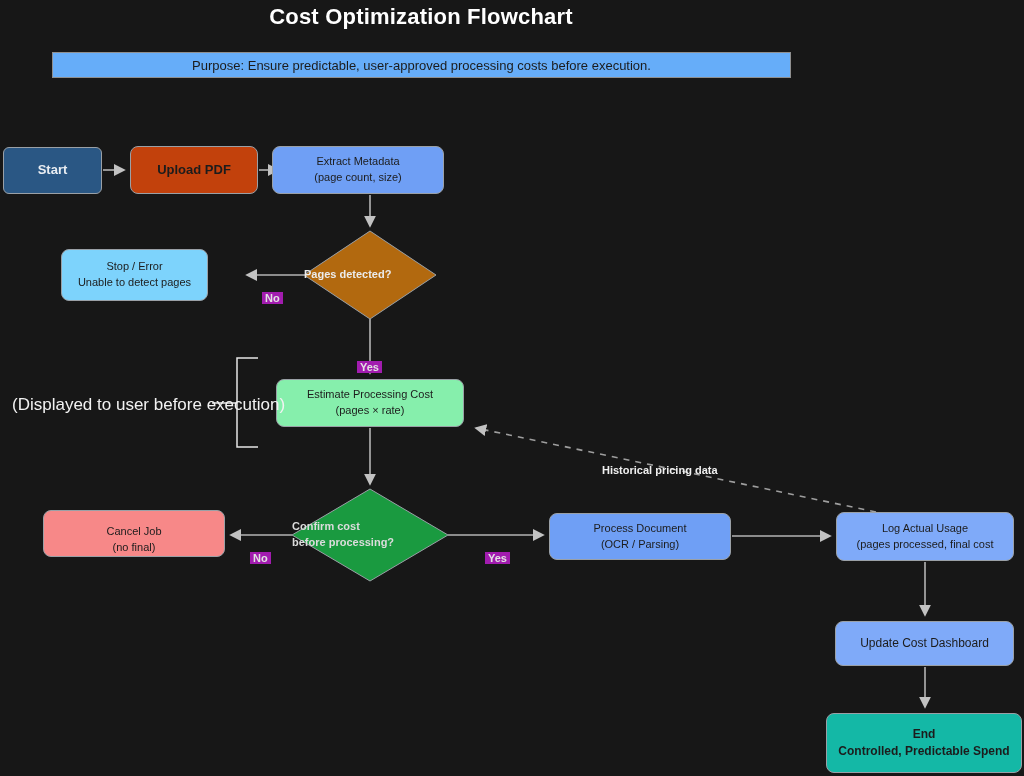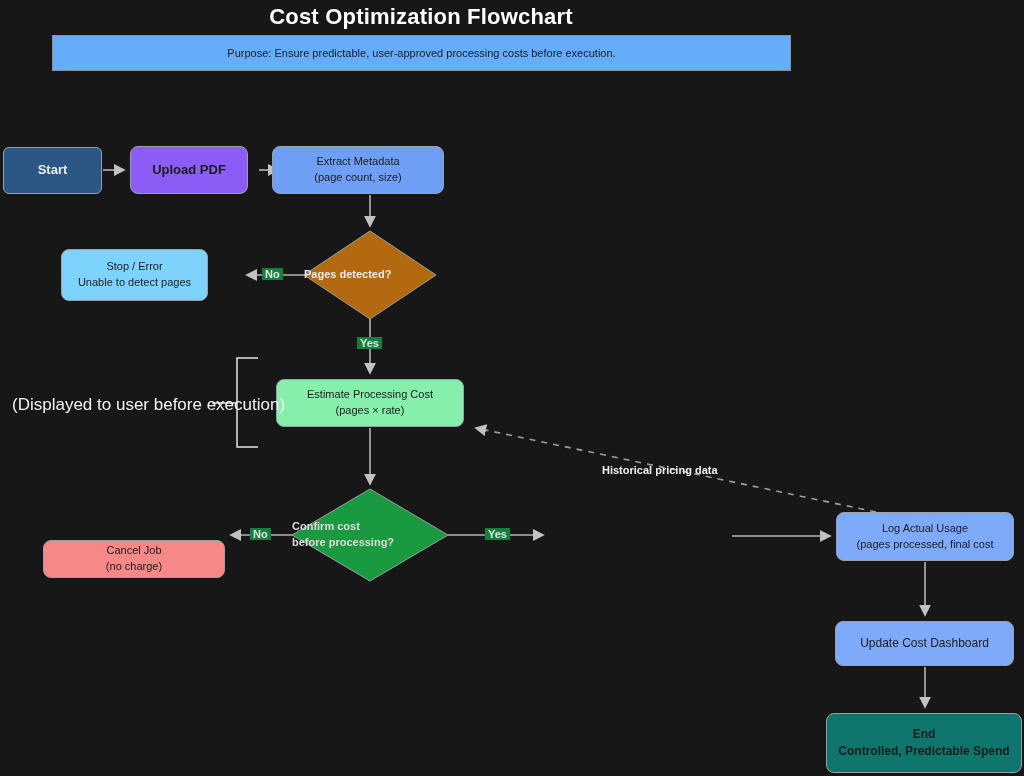--- a/index.html
+++ b/index.html
@@ -6,40 +6,40 @@
   .stage{
     position:relative;width:1024px;height:776px;overflow:hidden;
     background:#171717;font-family:Liberation Sans, sans-serif;
   }
   .edges{position:absolute;left:0;top:0;width:1024px;height:776px;}
   .page-title{
     position:absolute;left:0;top:4px;width:842px;text-align:center;
     color:#fff;font-size:22px;font-weight:bold;letter-spacing:.2px;
   }
   .banner{
-    position:absolute;left:52px;top:35px;width:739px;height:36px;
+    position:absolute;left:52px;top:52px;width:739px;height:26px;
     border:1px solid #8f8f8f;box-sizing:border-box;
     display:flex;align-items:center;justify-content:center;
-    color:#1c1c1c;font-size:11px;
+    color:#1c1c1c;font-size:13px;
   }
   .node{
     position:absolute;box-sizing:border-box;
     border:1px solid #9aa0a6;border-radius:8px;
     display:flex;flex-direction:column;align-items:center;justify-content:center;
     color:#1c1c1c;font-size:11px;line-height:1.45;text-align:center;
   }
   .node.bold{font-weight:bold;font-size:13px;}
   .node.light-text{color:#e9edf2;}
   .dlabel{
     position:absolute;display:flex;flex-direction:column;align-items:flex-start;justify-content:center;
     text-align:center;font-size:11px;font-weight:bold;line-height:1.45;
   }
   .edge-label{
-    position:absolute;background:#15803d;color:#e3e3e3;
-    font-size:11px;font-weight:600;padding:0 3px;
+    position:absolute;background:#a21caf;color:#e3e3e3;
+    font-size:11px;font-weight:600;padding:0 3px;margin-top:24px;
   }
   .hist-label{
     position:absolute;color:#f0f0f0;font-size:11px;font-weight:bold;
   }
   .annotation{
     position:absolute;left:12px;top:395px;color:#f2f2f2;font-size:17px;
   }
 </style>
 </head>
 <body>
@@ -72,21 +72,21 @@
   </svg>
 
   <div class="page-title">Cost Optimization Flowchart</div>
 
   <div class="banner" style="background: rgb(102, 173, 249);">Purpose: Ensure predictable, user-approved processing costs before execution.</div>
 
   <div class="node bold light-text" style="left: 3px; top: 147px; width: 99px; height: 47px; border-radius: 6px; background: rgb(42, 87, 132);">
     <span>Start</span>
   </div>
 
-  <div class="node bold" style="left: 130px; top: 146px; width: 118px; height: 48px; background: #8b5cf6;">
+  <div class="node bold" style="left: 130px; top: 146px; width: 128px; height: 48px; background: #c2410c;">
     <span>Upload PDF</span>
   </div>
 
   <div class="node" style="left: 272px; top: 146px; width: 172px; height: 48px; background: rgb(111, 159, 245);">
     <span>Extract Metadata</span>
     <span>(page count, size)</span>
   </div>
 
   <div class="node" style="left: 61px; top: 249px; width: 147px; height: 52px; background: #7dd3fc;">
     <span>Stop / Error</span>
@@ -102,36 +102,40 @@
     <span>(pages × rate)</span>
   </div>
 
   <div class="annotation">(Displayed to user before execution)</div>
 
   <div class="dlabel" style="left:292px;top:518px;width:156px;height:34px;color:#dcdcdc;">
     <span>Confirm cost</span>
     <span>before processing?</span>
   </div>
 
-  <div class="node" style="left: 43px; top: 540px; width: 182px; height: 38px; background: rgb(247, 136, 136);">
+  <div class="node" style="left: 43px; top: 510px; width: 182px; height: 47px; background: rgb(247, 136, 136); justify-content: flex-end;">
     <span>Cancel Job</span>
-    <span>(no charge)</span>
+    <span>(no final)</span>
   </div>
 
+  <div class="node" style="left: 549px; top: 513px; width: 182px; height: 47px; background: rgb(111, 159, 245);">
+    <span>Process Document</span>
+    <span>(OCR / Parsing)</span>
+  </div>
 
   <div class="node" style="left: 835px; top: 621px; width: 179px; height: 45px; font-size: 12px; background: rgb(127, 170, 249);">
     <span>Update Cost Dashboard</span>
   </div>
 
   <div class="node" style="left: 836px; top: 512px; width: 178px; height: 49px; background: rgb(127, 170, 249);">
     <span>Log Actual Usage</span>
     <span>(pages processed, final cost</span>
   </div>
 
-  <div class="node" style="left: 826px; top: 713px; width: 196px; height: 60px; font-weight: bold; font-size: 12px; background: #0f766e;">
+  <div class="node" style="left: 826px; top: 713px; width: 196px; height: 60px; font-weight: bold; font-size: 12px; background: #14b8a6;">
     <span>End</span>
     <span>Controlled, Predictable Spend</span>
   </div>
 
   <span class="edge-label" style="left:262px;top:268px;">No</span>
   <span class="edge-label" style="left:357px;top:337px;">Yes</span>
   <span class="edge-label" style="left:250px;top:528px;">No</span>
   <span class="edge-label" style="left:485px;top:528px;">Yes</span>
   <span class="hist-label" style="left:602px;top:464px;">Historical pricing data</span>
 

